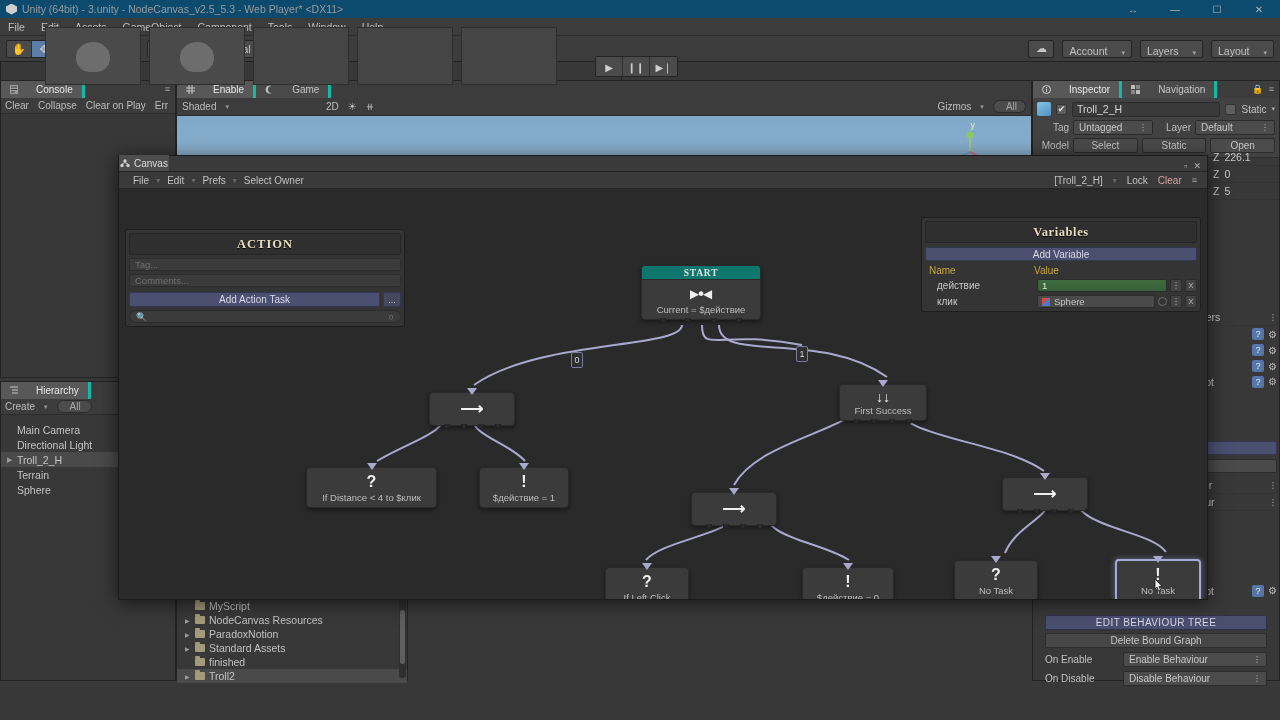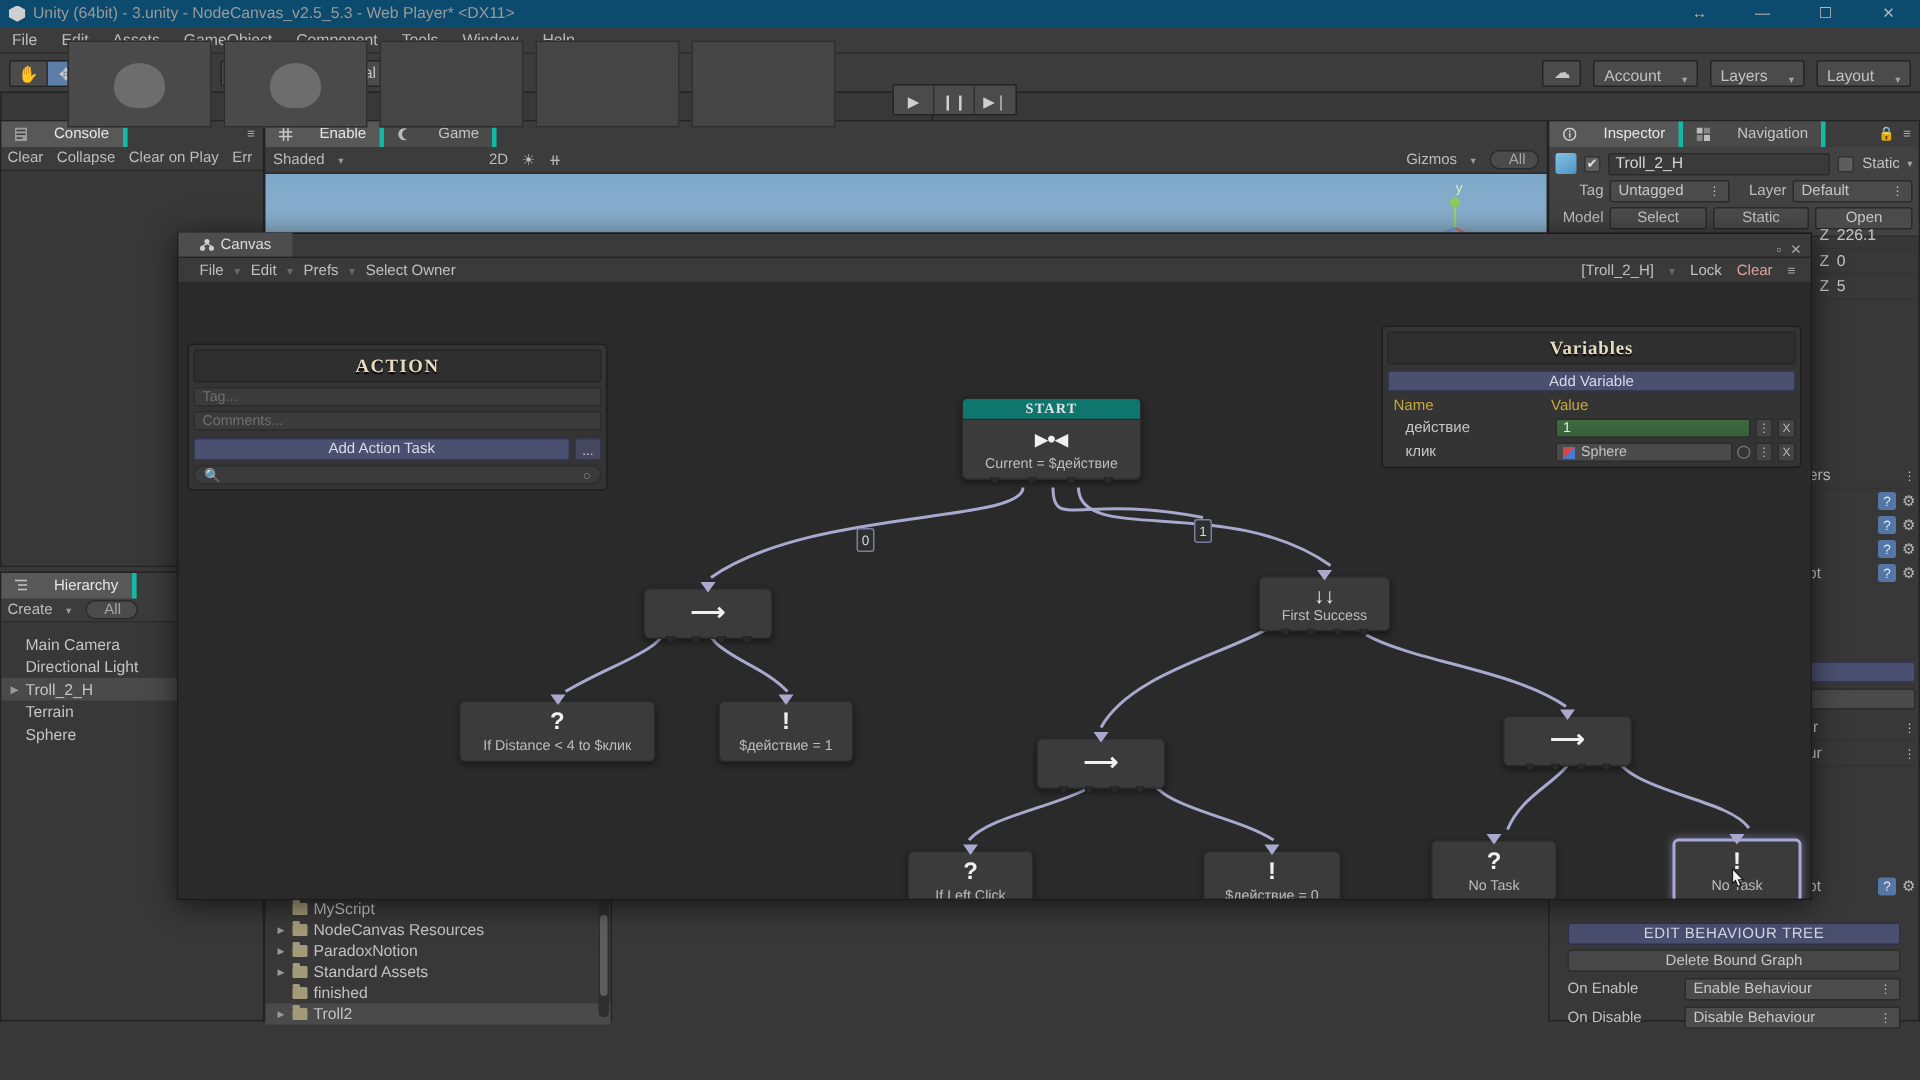--- a/index.html
+++ b/index.html
@@ -120,21 +120,21 @@
     color:#c6c6c6; font-size:10px; display:flex; align-items:center; justify-content:center; }
   .ddrow { display:flex; align-items:center; margin-top:4px; font-size:10px; color:#c2c2c2; }
   .ddrow .ddl { width:78px; }
   .ddrow .minidrop { flex:1; }
 
   
   #canvaswin { position:absolute; left:118px; top:155px; width:1090px; height:445px;
     background:#2e2e2e; border:1px solid #1b1b1b; box-shadow:0 3px 18px rgba(0,0,0,.6); }
   .cw-tabrow { height:16px; background:#3a3a3a; display:flex; align-items:flex-end;
     border-bottom:1px solid #242424; }
-  .cw-tab { height:16px; background:#4d4d4d; color:#dcdcdc; font-size:10px; padding:0 14px;
+  .cw-tab { height:16px; background:#4d4d4d; color:#dcdcdc; font-size:10px; padding:0 1px;
     display:flex; align-items:center; gap:4px; }
   .cw-winctl { margin-left:auto; display:flex; gap:6px; padding:0 6px; color:#b0b0b0; font-size:9px; align-items:center; }
   .cw-menu { height:17px; background:#3a3a3a; display:flex; align-items:center; gap:3px;
     font-size:10px; color:#c0c0c0; padding:0 10px; border-bottom:1px solid #242424; }
   .cw-menu .m { padding:0 4px; }
   .cw-menu .sep { color:#6a6a6a; font-size:8px; }
   .cw-right { margin-left:auto; display:flex; align-items:center; gap:10px; font-size:10px; }
   .cw-right .clear { color:#d9a3a3; }
   .cw-canvas { position:relative; width:100%; height:410px; background:#2a2a2a; overflow:hidden; }
 

